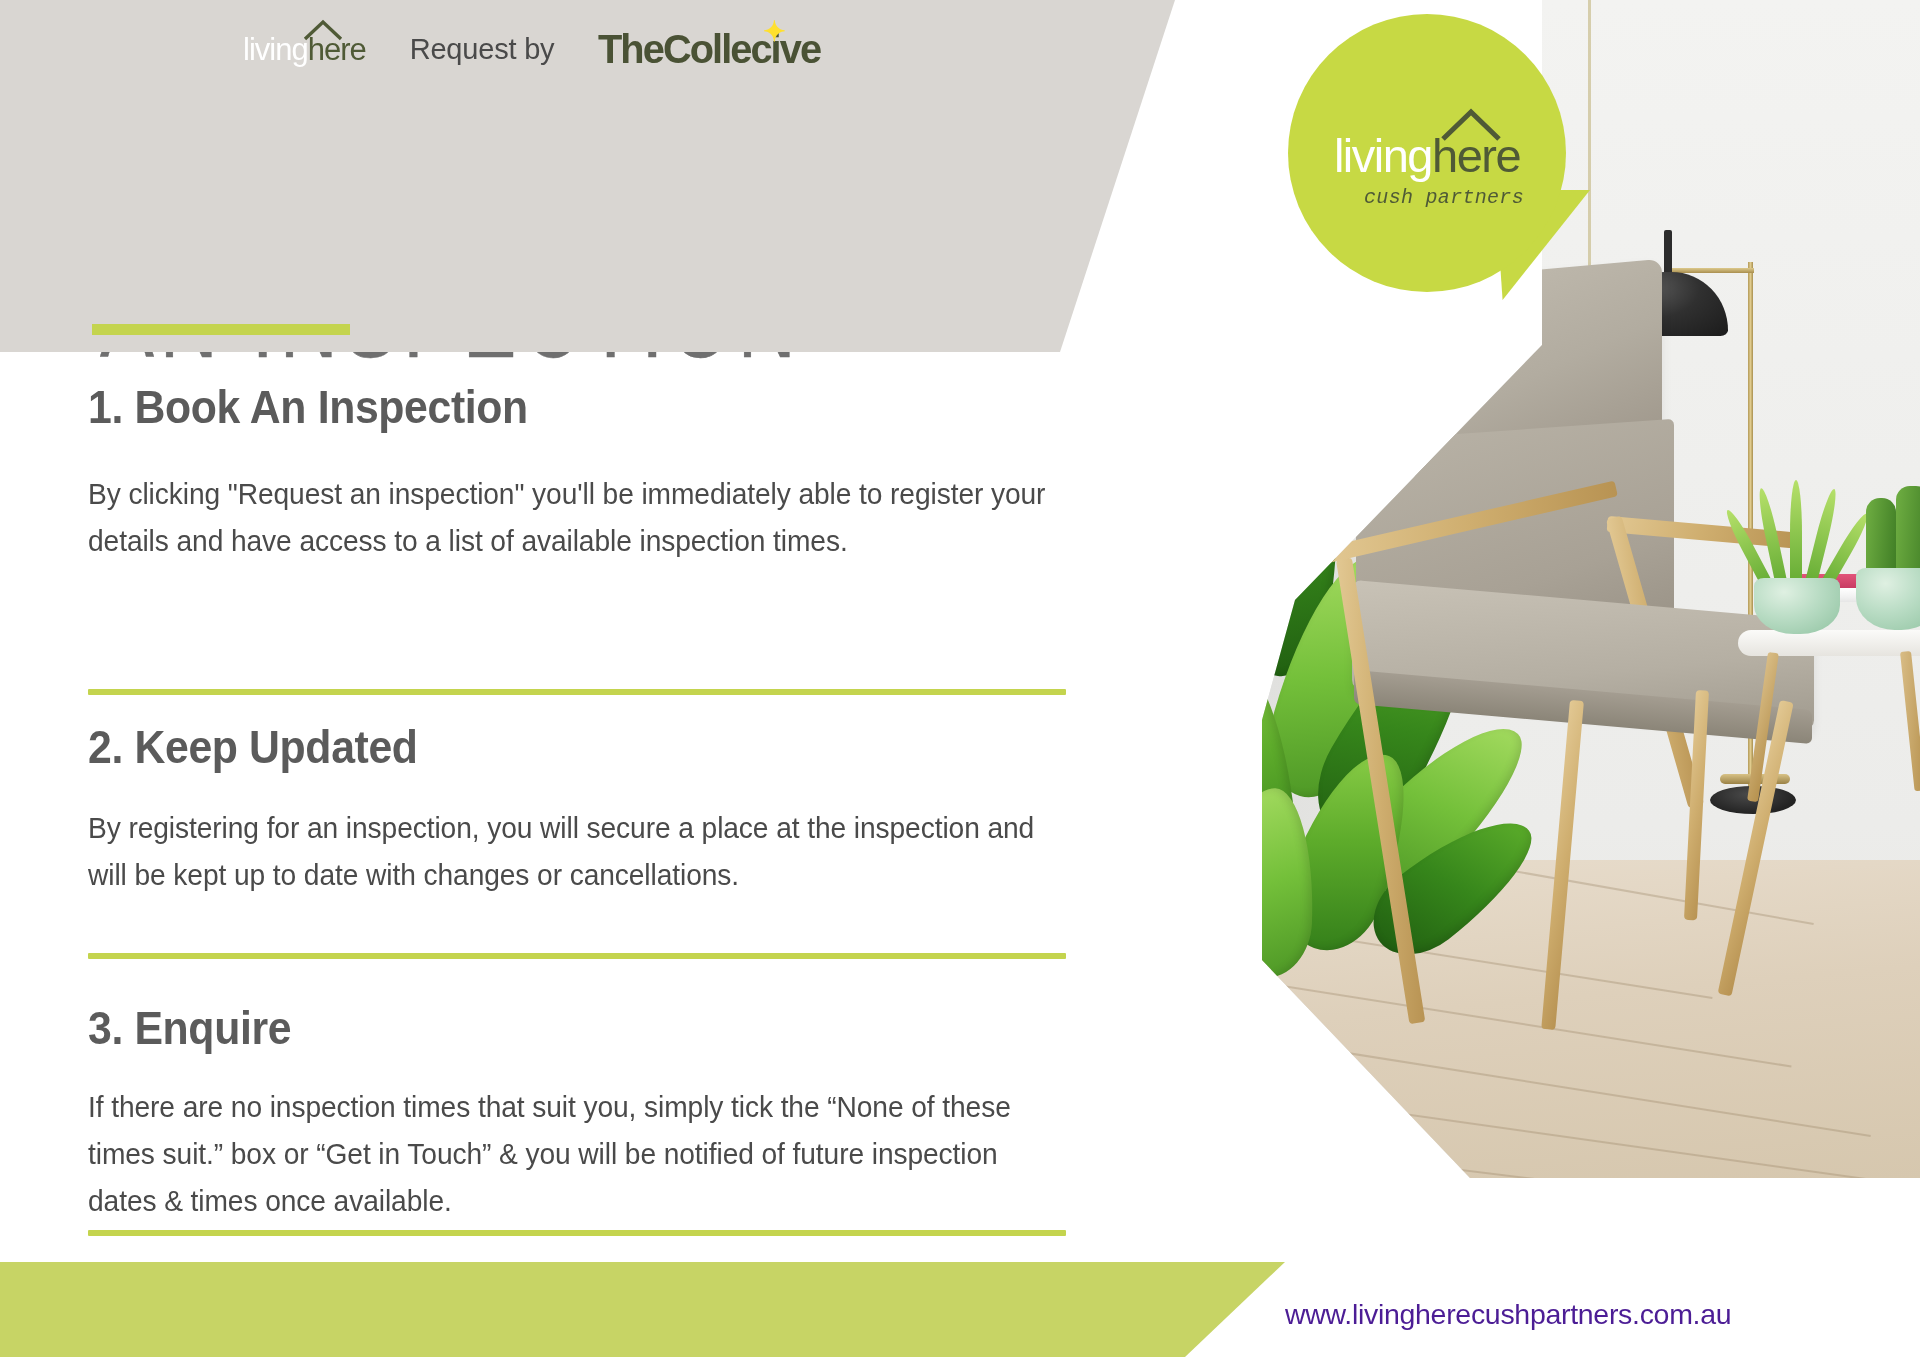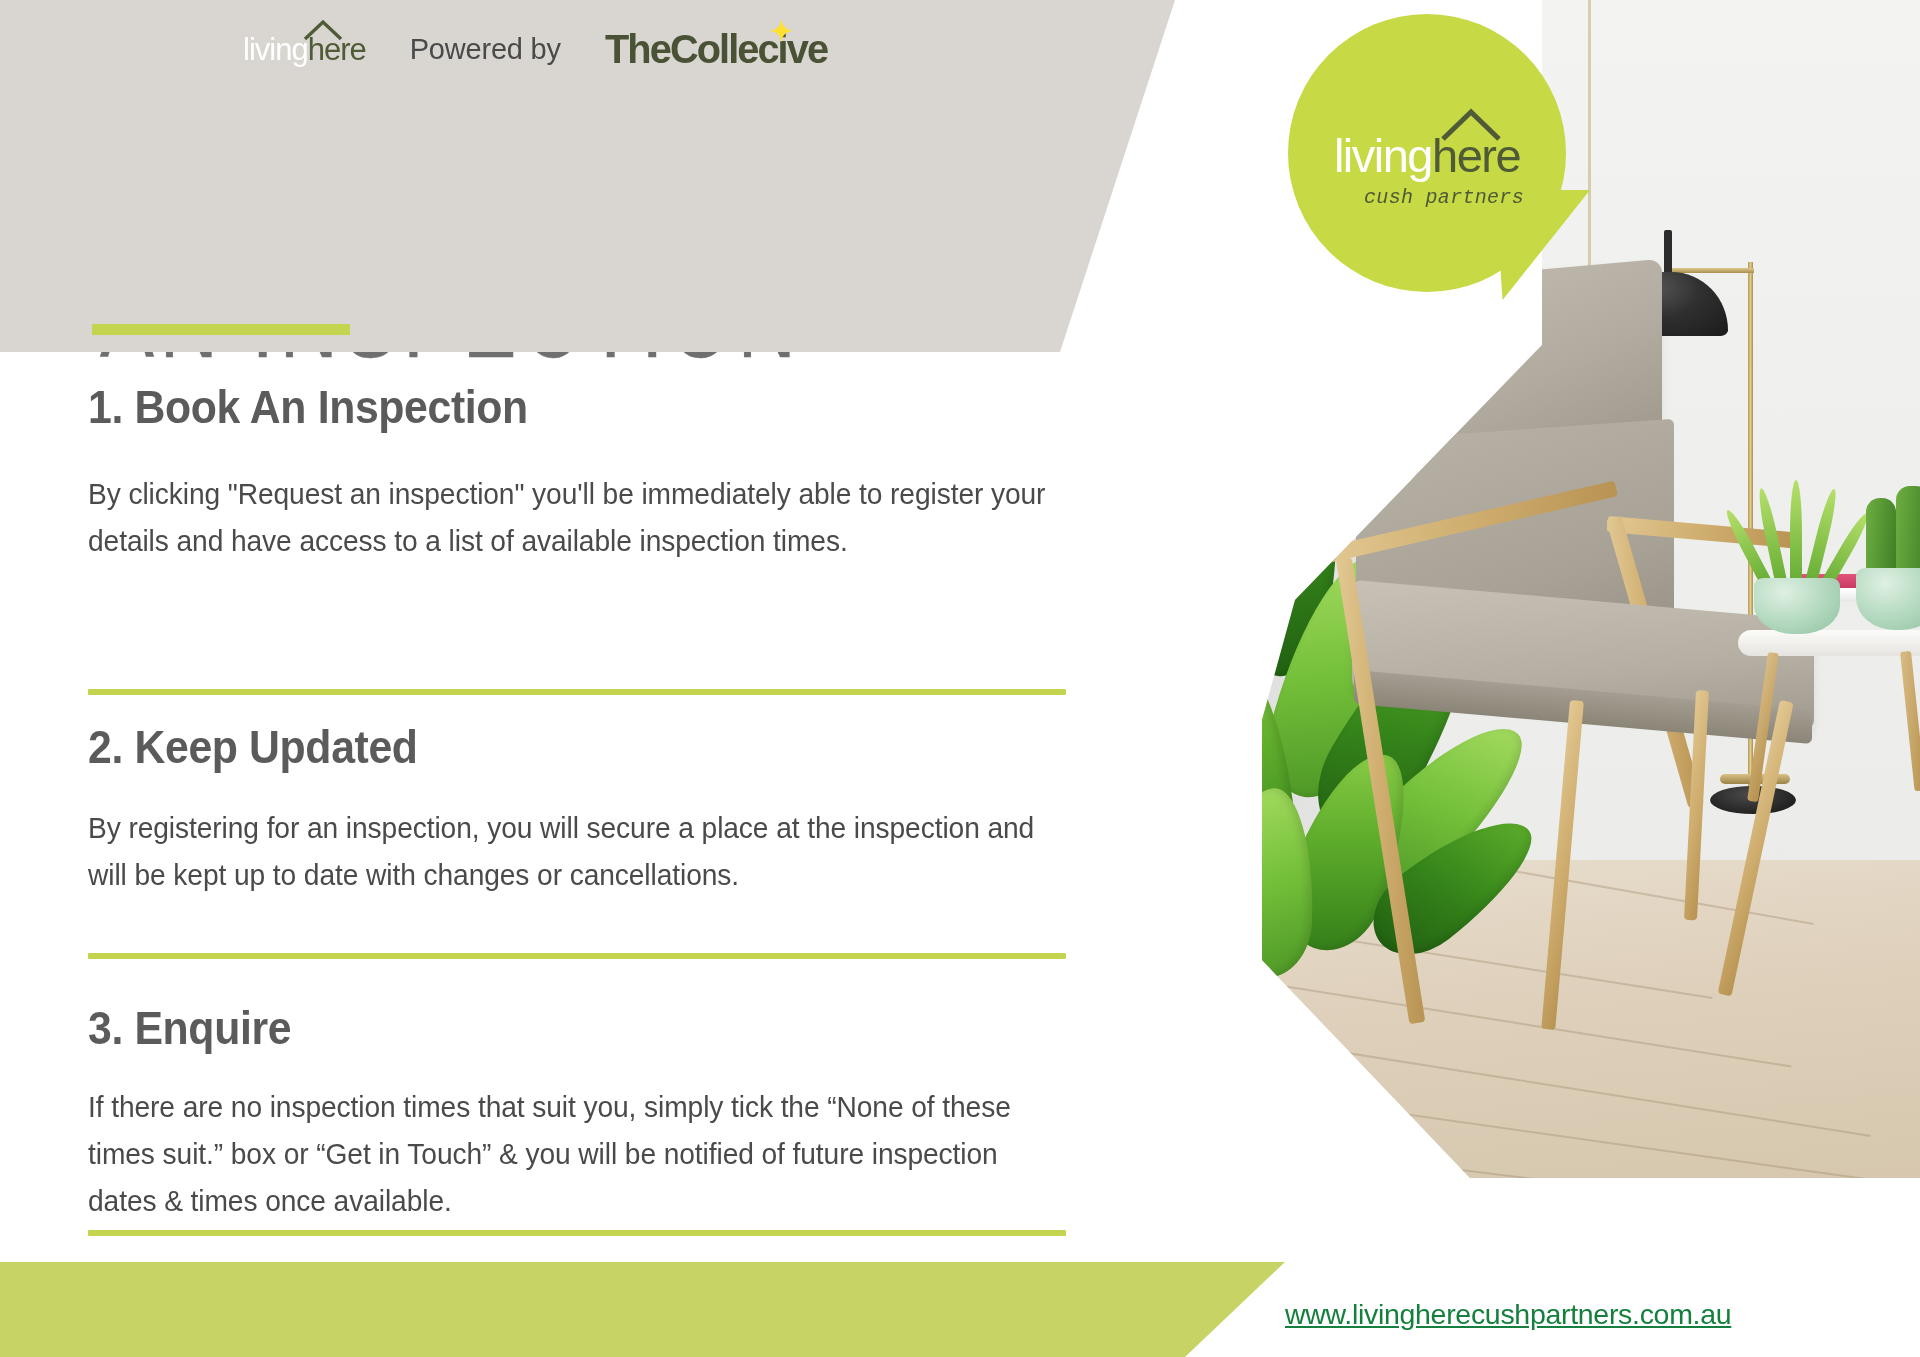--- a/index.html
+++ b/index.html
@@ -346,26 +346,25 @@
   .collective-star {
     position: absolute;
     left: 170px; top: -8px;
     font-size: 28px; color: #ffe02e;
     line-height: 1;
   }
   #footer-url {
     position: absolute;
     left: 1285px;
     top: 1298px;
-    color: #15803d;
+    color: #4c1d95;
     font-family: "Liberation Sans", sans-serif;
     font-size: 28.5px;
     letter-spacing: -0.3px;
     z-index: 7;
-    text-decoration: underline;
   }
 </style>
 </head>
 <body>
 
 <div id="photo-panel">
   <div class="wall-left"></div>
   <div class="wall-right"></div>
   <div class="wall-seam"></div>
 
@@ -477,21 +476,21 @@
 <div id="footer-bar"></div>
 
 <div id="footer-inner">
   <div class="footer-logo">
     <svg class="footer-roof" viewBox="0 0 40 22">
       <polyline points="2,20 20,3 38,20" fill="none" stroke="#4f5a36" stroke-width="3.4"></polyline>
     </svg>
     <span class="fl-living">living</span><span class="fl-here">here</span>
   </div>
 
-  <div class="powered-by">Powered by</div>
+  <div class="powered-by">Request by</div>
 
   <div class="collective-logo">
     <span>TheCollec</span><span>ive</span>
     <span class="collective-star">✦</span>
   </div>
 </div>
 
 <div id="footer-url">www.livingherecushpartners.com.au</div>
 
 </body></html>

